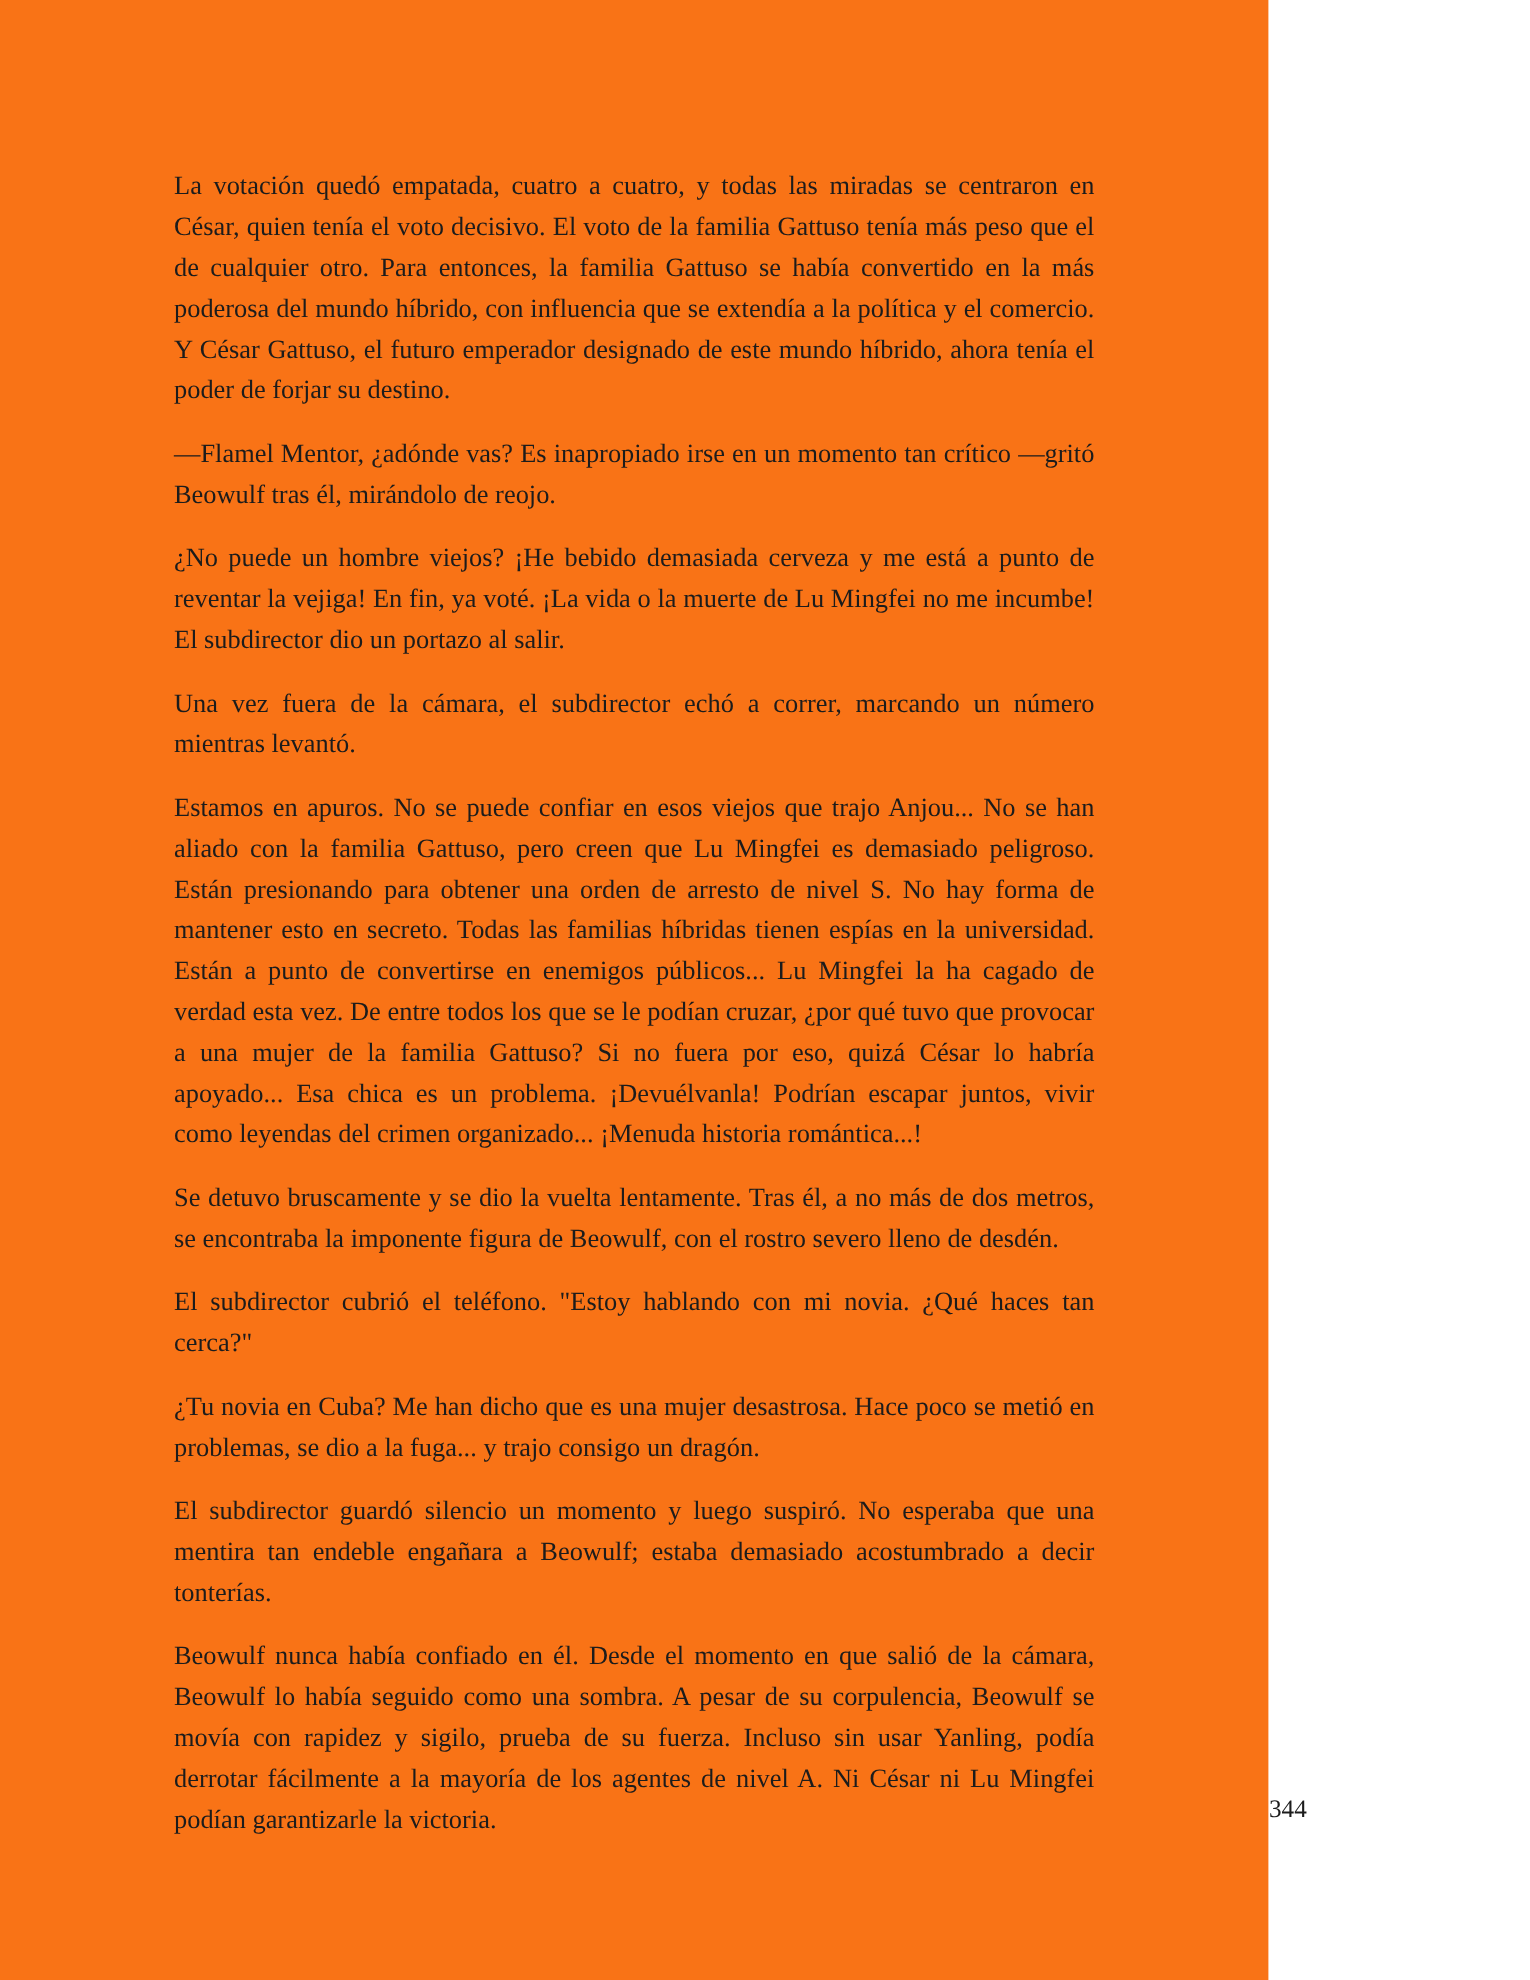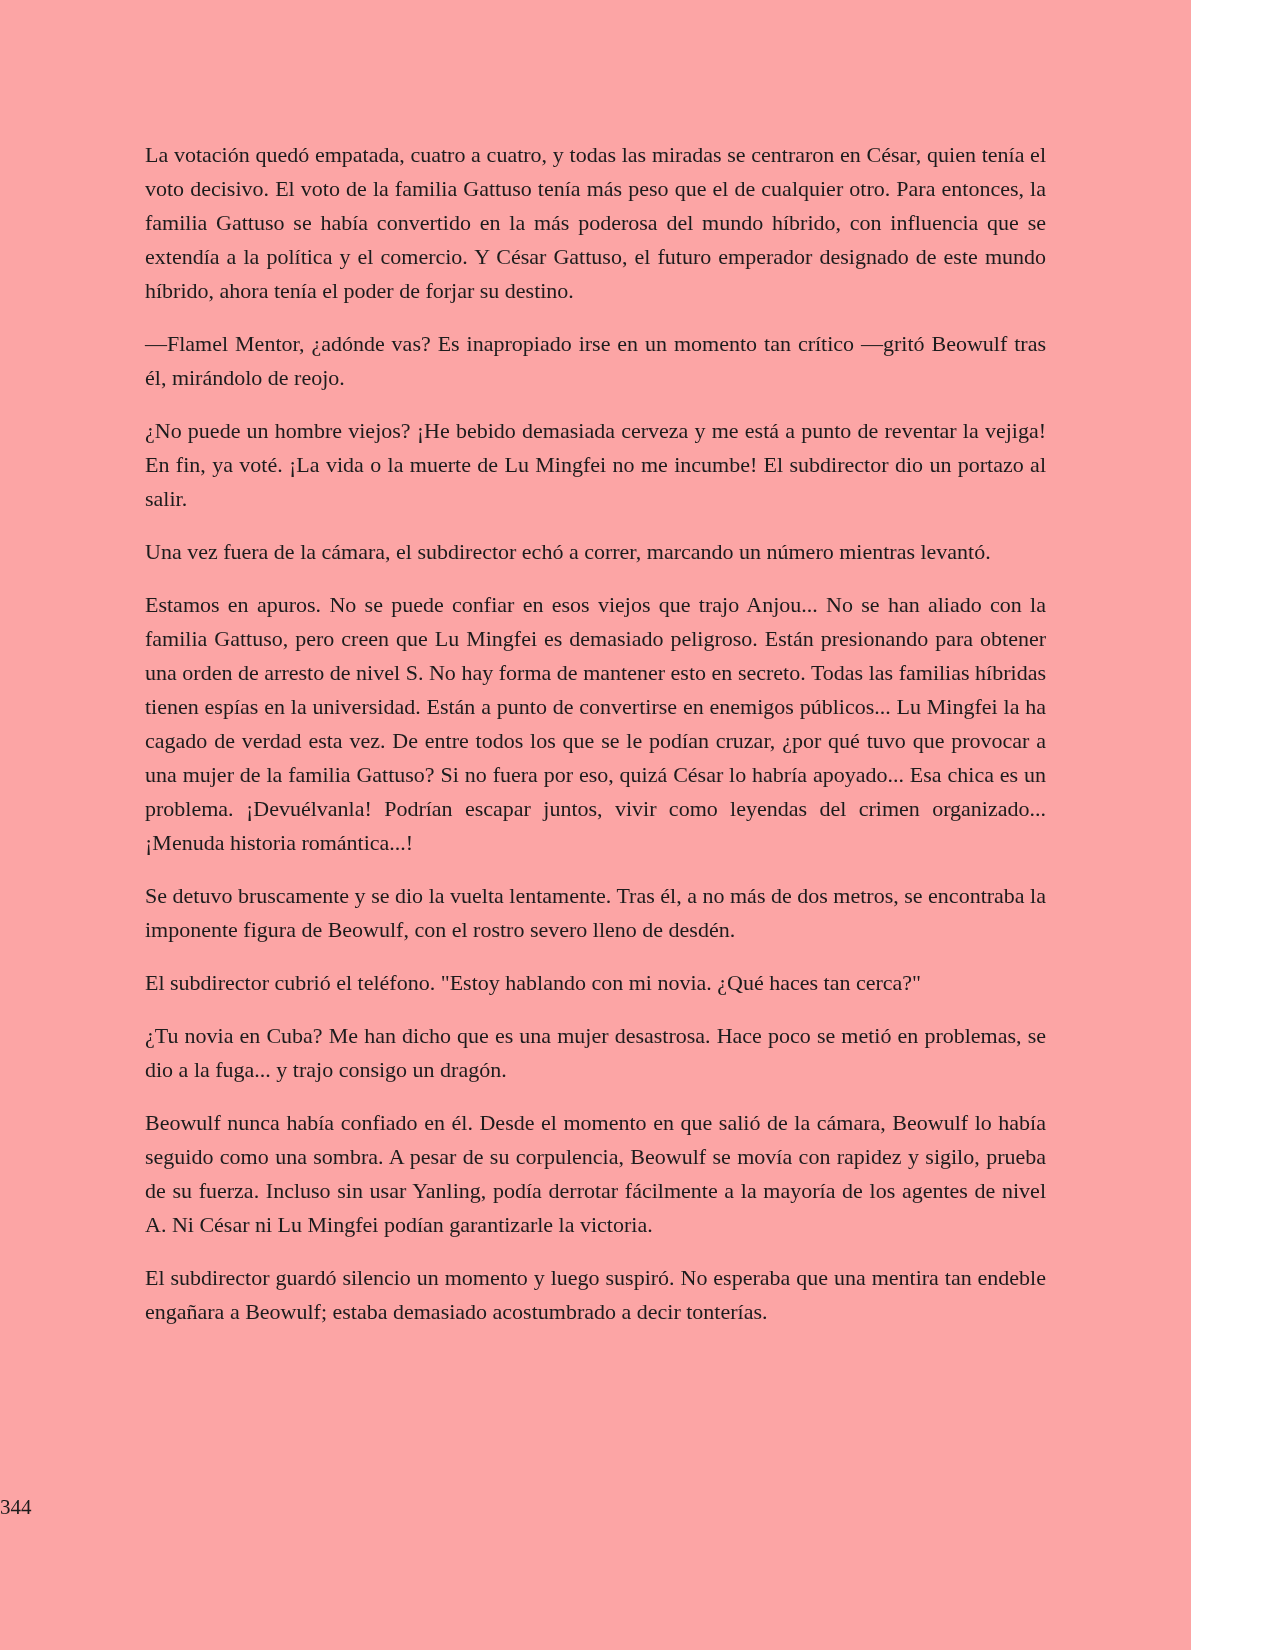--- a/index.html
+++ b/index.html
@@ -11,54 +11,55 @@
     width: 1275px;
     height: 1650px;
     position: relative;
     font-family: "Liberation Serif", "DejaVu Serif", serif;
     color: #1a1a1a;
   }
   .page {
     position: absolute;
     top: 0;
     left: 0;
-    width: 1191px;
+    width: 1057px;
     height: 1650px;
-    background: #fca5a5;
+    background: #f97316;
     box-sizing: border-box;
     padding: 138px 145px 60px 145px;
   }
   .text-block p {
     margin: 0 0 19px 0;
     font-size: 22px;
     line-height: 34px;
     text-align: justify;
     text-justify: inter-word;
     color: #1c1c1c;
   }
   .page-number {
     position: absolute;
     bottom: 130px;
     left: 0;
     width: 100%;
-    text-align: left;
+    text-align: right;
     font-size: 21px;
     color: #1c1c1c;
+    padding-left: 32px;
   }
 </style>
 </head>
 <body>
 
 <div class="page">
   <div class="text-block">
     <p>La votación quedó empatada, cuatro a cuatro, y todas las miradas se centraron en César, quien tenía el voto decisivo. El voto de la familia Gattuso tenía más peso que el de cualquier otro. Para entonces, la familia Gattuso se había convertido en la más poderosa del mundo híbrido, con influencia que se extendía a la política y el comercio. Y César Gattuso, el futuro emperador designado de este mundo híbrido, ahora tenía el poder de forjar su destino.</p>
     <p>—Flamel Mentor, ¿adónde vas? Es inapropiado irse en un momento tan crítico —gritó Beowulf tras él, mirándolo de reojo.</p>
     <p>¿No puede un hombre viejos? ¡He bebido demasiada cerveza y me está a punto de reventar la vejiga! En fin, ya voté. ¡La vida o la muerte de Lu Mingfei no me incumbe! El subdirector dio un portazo al salir.</p>
     <p>Una vez fuera de la cámara, el subdirector echó a correr, marcando un número mientras levantó.</p>
     <p>Estamos en apuros. No se puede confiar en esos viejos que trajo Anjou... No se han aliado con la familia Gattuso, pero creen que Lu Mingfei es demasiado peligroso. Están presionando para obtener una orden de arresto de nivel S. No hay forma de mantener esto en secreto. Todas las familias híbridas tienen espías en la universidad. Están a punto de convertirse en enemigos públicos... Lu Mingfei la ha cagado de verdad esta vez. De entre todos los que se le podían cruzar, ¿por qué tuvo que provocar a una mujer de la familia Gattuso? Si no fuera por eso, quizá César lo habría apoyado... Esa chica es un problema. ¡Devuélvanla! Podrían escapar juntos, vivir como leyendas del crimen organizado... ¡Menuda historia romántica...!</p>
     <p>Se detuvo bruscamente y se dio la vuelta lentamente. Tras él, a no más de dos metros, se encontraba la imponente figura de Beowulf, con el rostro severo lleno de desdén.</p>
     <p>El subdirector cubrió el teléfono. "Estoy hablando con mi novia. ¿Qué haces tan cerca?"</p>
     <p>¿Tu novia en Cuba? Me han dicho que es una mujer desastrosa. Hace poco se metió en problemas, se dio a la fuga... y trajo consigo un dragón.</p>
+    <p>El subdirector guardó silencio un momento y luego suspiró. No esperaba que una mentira tan endeble engañara a Beowulf; estaba demasiado acostumbrado a decir tonterías.</p>
     <p>Beowulf nunca había confiado en él. Desde el momento en que salió de la cámara, Beowulf lo había seguido como una sombra. A pesar de su corpulencia, Beowulf se movía con rapidez y sigilo, prueba de su fuerza. Incluso sin usar Yanling, podía derrotar fácilmente a la mayoría de los agentes de nivel A. Ni César ni Lu Mingfei podían garantizarle la victoria.</p>
-    <p>El subdirector guardó silencio un momento y luego suspiró. No esperaba que una mentira tan endeble engañara a Beowulf; estaba demasiado acostumbrado a decir tonterías.</p>
   </div>
   <div class="page-number">344</div>
 </div>
 
 </body></html>

